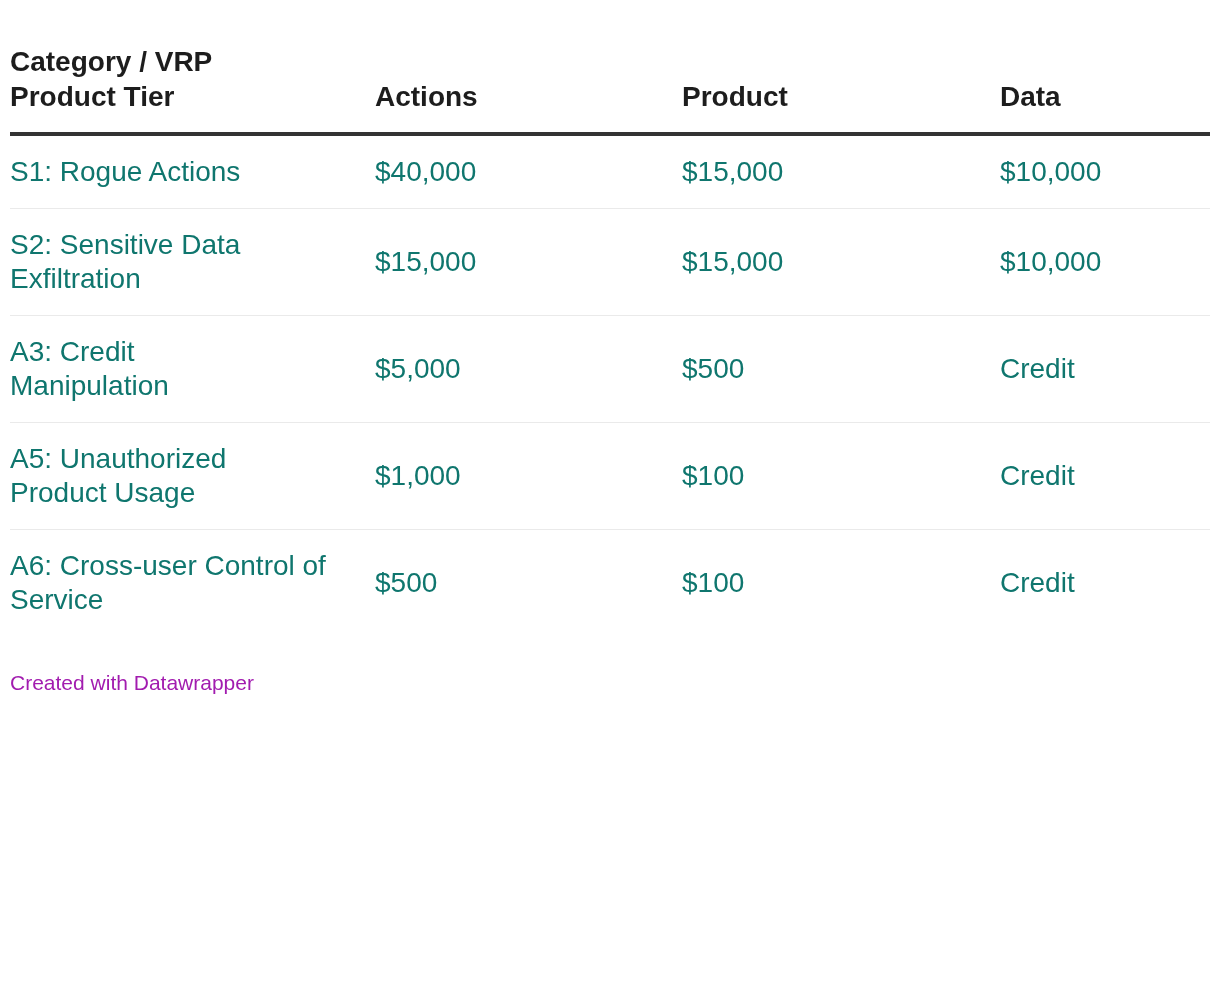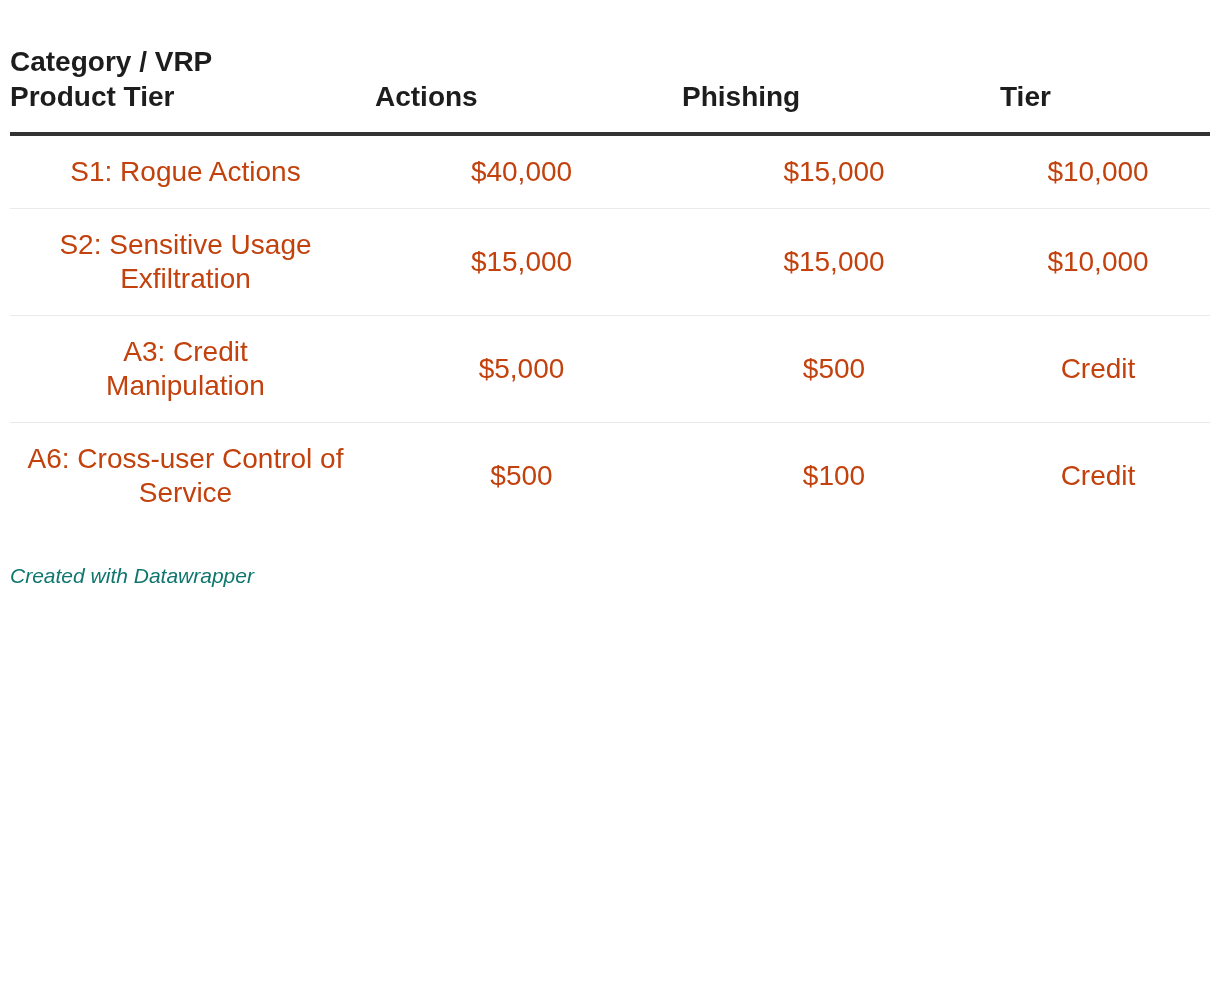--- a/index.html
+++ b/index.html
@@ -30,82 +30,88 @@
     color: #1d1d1d;
     text-align: left;
     vertical-align: bottom;
     padding: 0 14px 18px 0;
     border-bottom: 4px solid #333333;
     white-space: pre-line;
   }
   table.vrp-table td {
     font-size: 28px;
     line-height: 34px;
-    color: #c2410c;
-    text-align: center;
+    color: #0f766e;
+    text-align: left;
     vertical-align: middle;
     padding: 19px 14px 19px 0;
     border-bottom: 1px solid #eaeaea;
     white-space: pre-line;
   }
   table.vrp-table tbody tr:last-child td {
     border-bottom: none;
   }
   .footer {
     margin-top: 34px;
     font-size: 21px;
     line-height: 26px;
   }
   .footer a {
-    color: #0f766e;
+    color: #a21caf;
     text-decoration: none;
     cursor: pointer;
-    font-style: italic;
   }
 </style>
 </head>
 <body>
 
 <div class="page">
 
   <table class="vrp-table">
     <colgroup>
       <col style="width:365px">
       <col style="width:307px">
       <col style="width:318px">
       <col style="width:210px">
     </colgroup>
     <thead>
       <tr>
         <th>Category / VRP
 Product Tier</th>
         <th>Actions</th>
-        <th>Phishing</th>
-        <th>Tier</th>
+        <th>Product</th>
+        <th>Data</th>
       </tr>
     </thead>
     <tbody>
       <tr>
         <td>S1: Rogue Actions</td>
         <td>$40,000</td>
         <td>$15,000</td>
         <td>$10,000</td>
       </tr>
       <tr>
-        <td>S2: Sensitive Usage
+        <td>S2: Sensitive Data
 Exfiltration</td>
         <td>$15,000</td>
         <td>$15,000</td>
         <td>$10,000</td>
       </tr>
       <tr>
         <td>A3: Credit
 Manipulation</td>
         <td>$5,000</td>
         <td>$500</td>
+        <td>Credit</td>
+      </tr>
+      <tr>
+        <td>A5: Unauthorized
+Product Usage</td>
+        <td>$1,000</td>
+        <td>$100</td>
         <td>Credit</td>
       </tr>
       <tr>
         <td>A6: Cross-user Control of
 Service</td>
         <td>$500</td>
         <td>$100</td>
         <td>Credit</td>
       </tr>
     </tbody>

